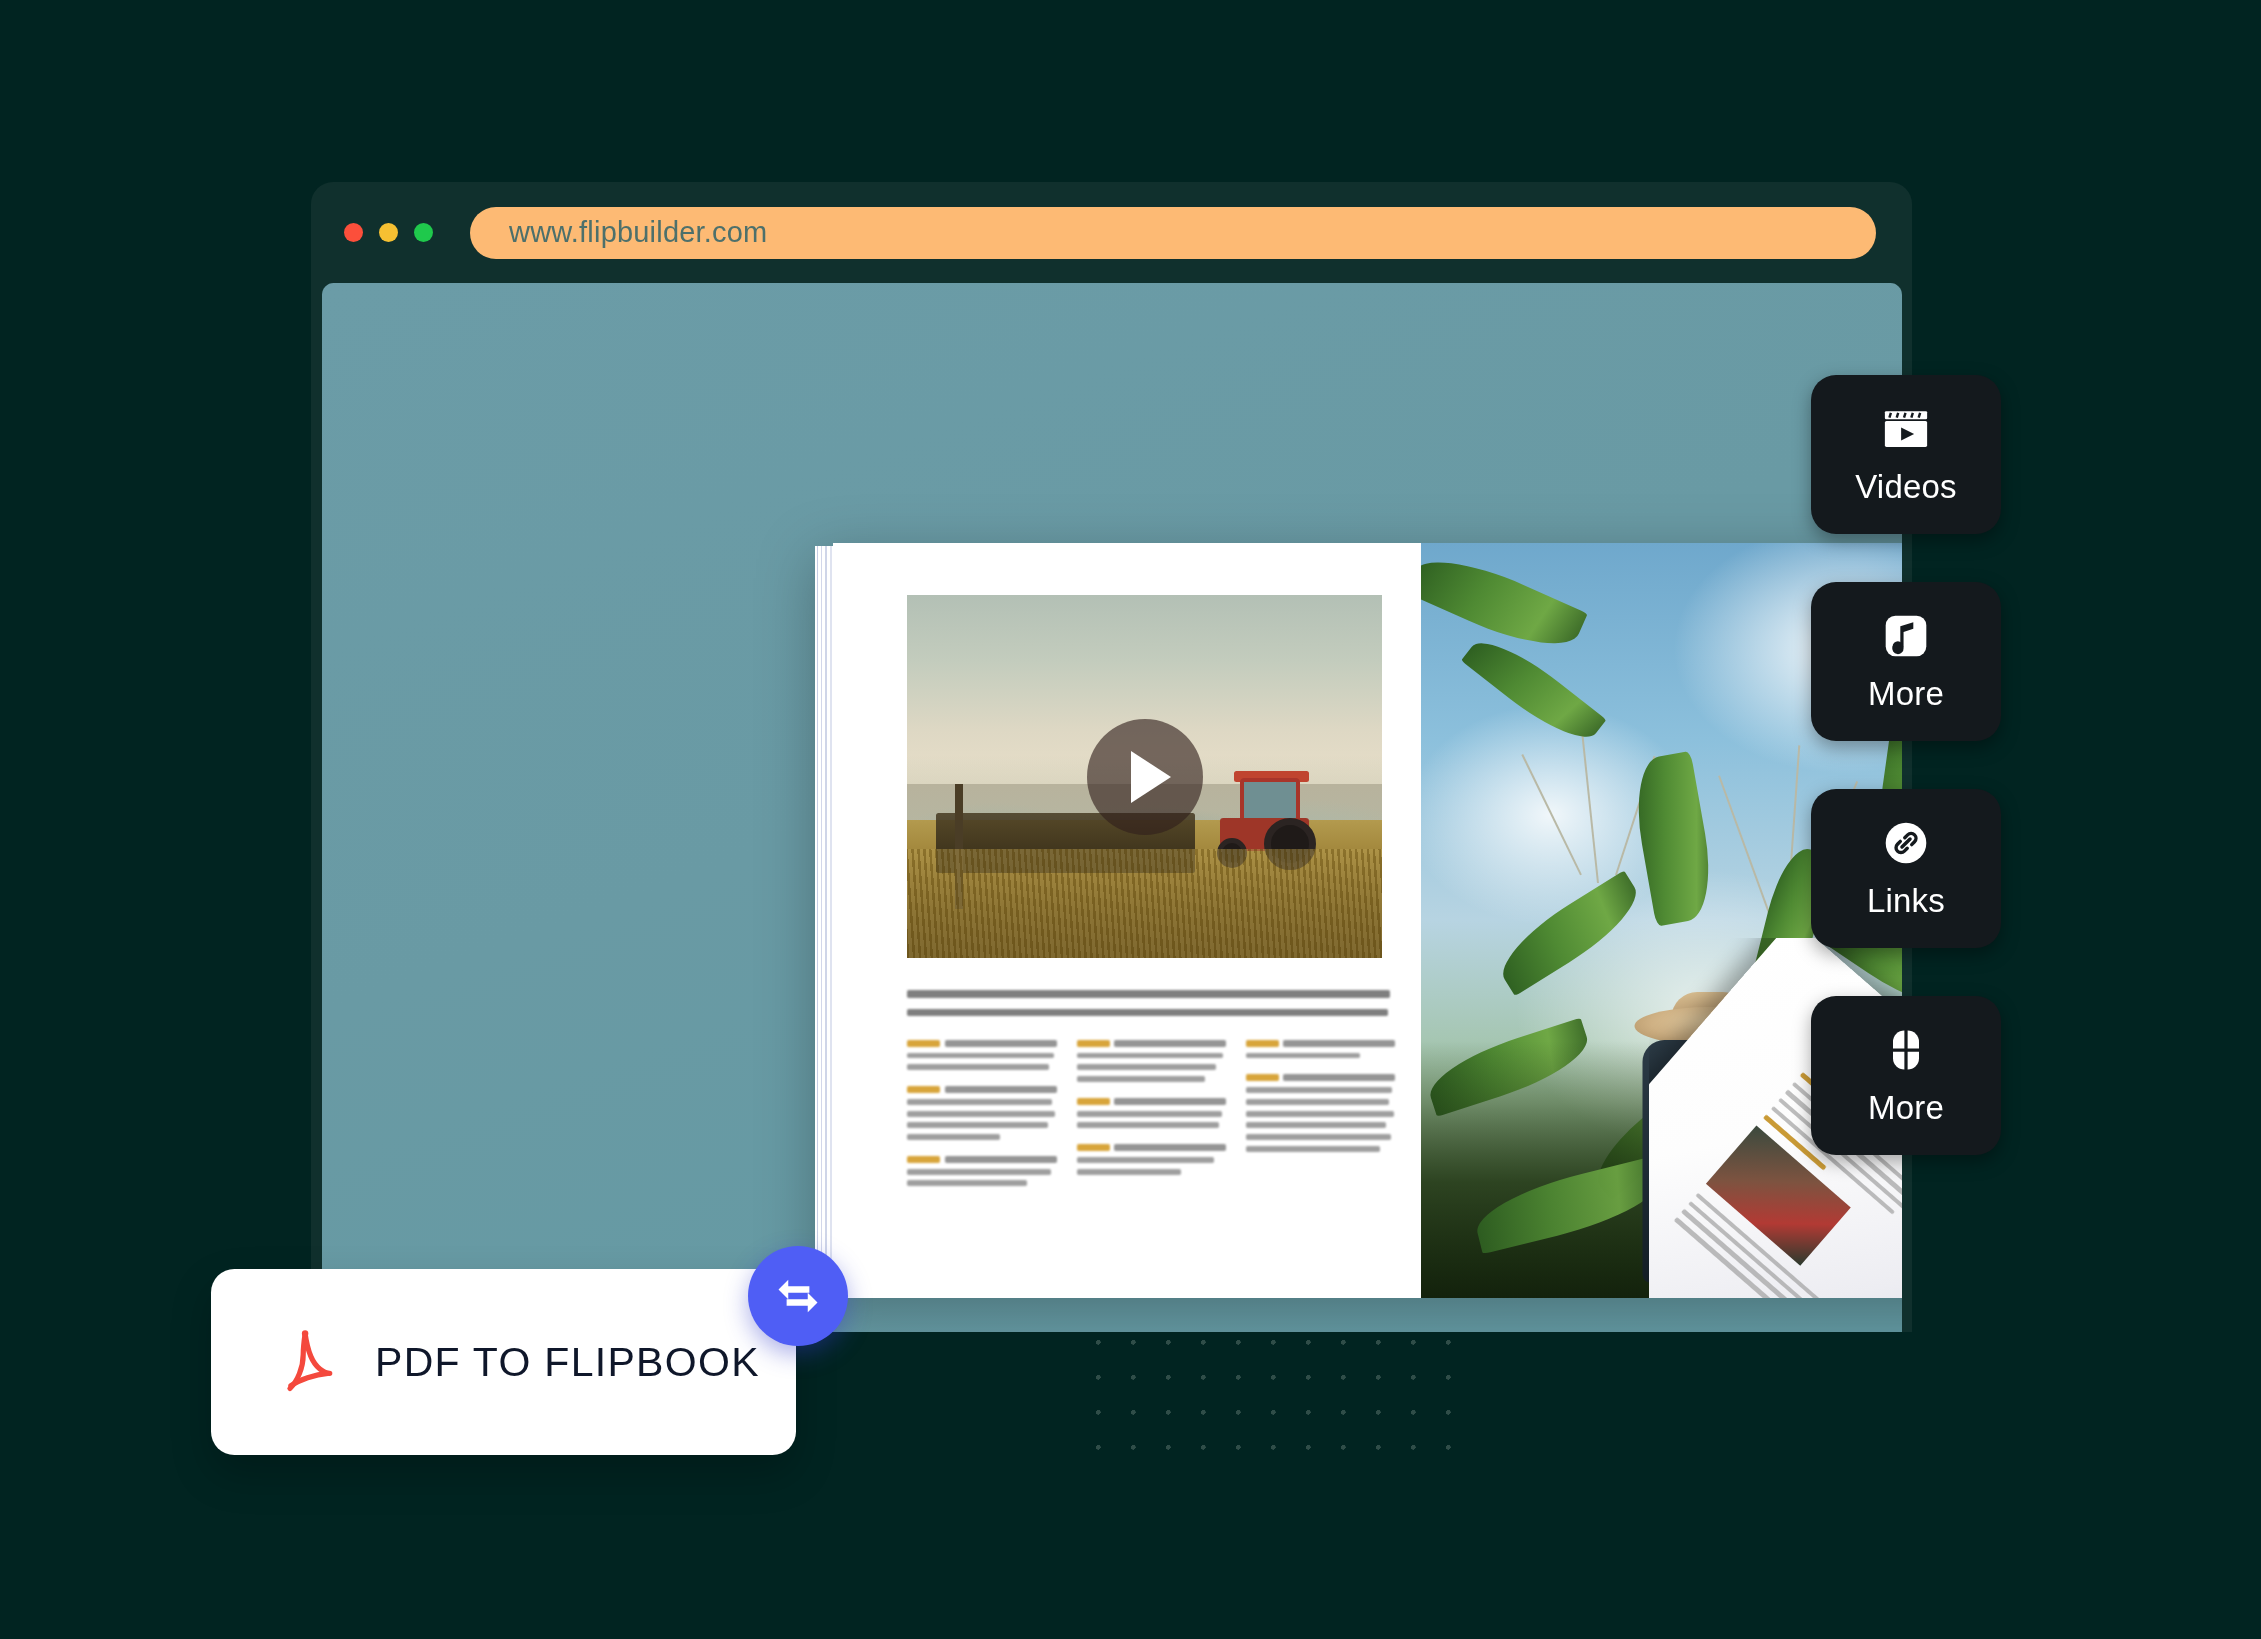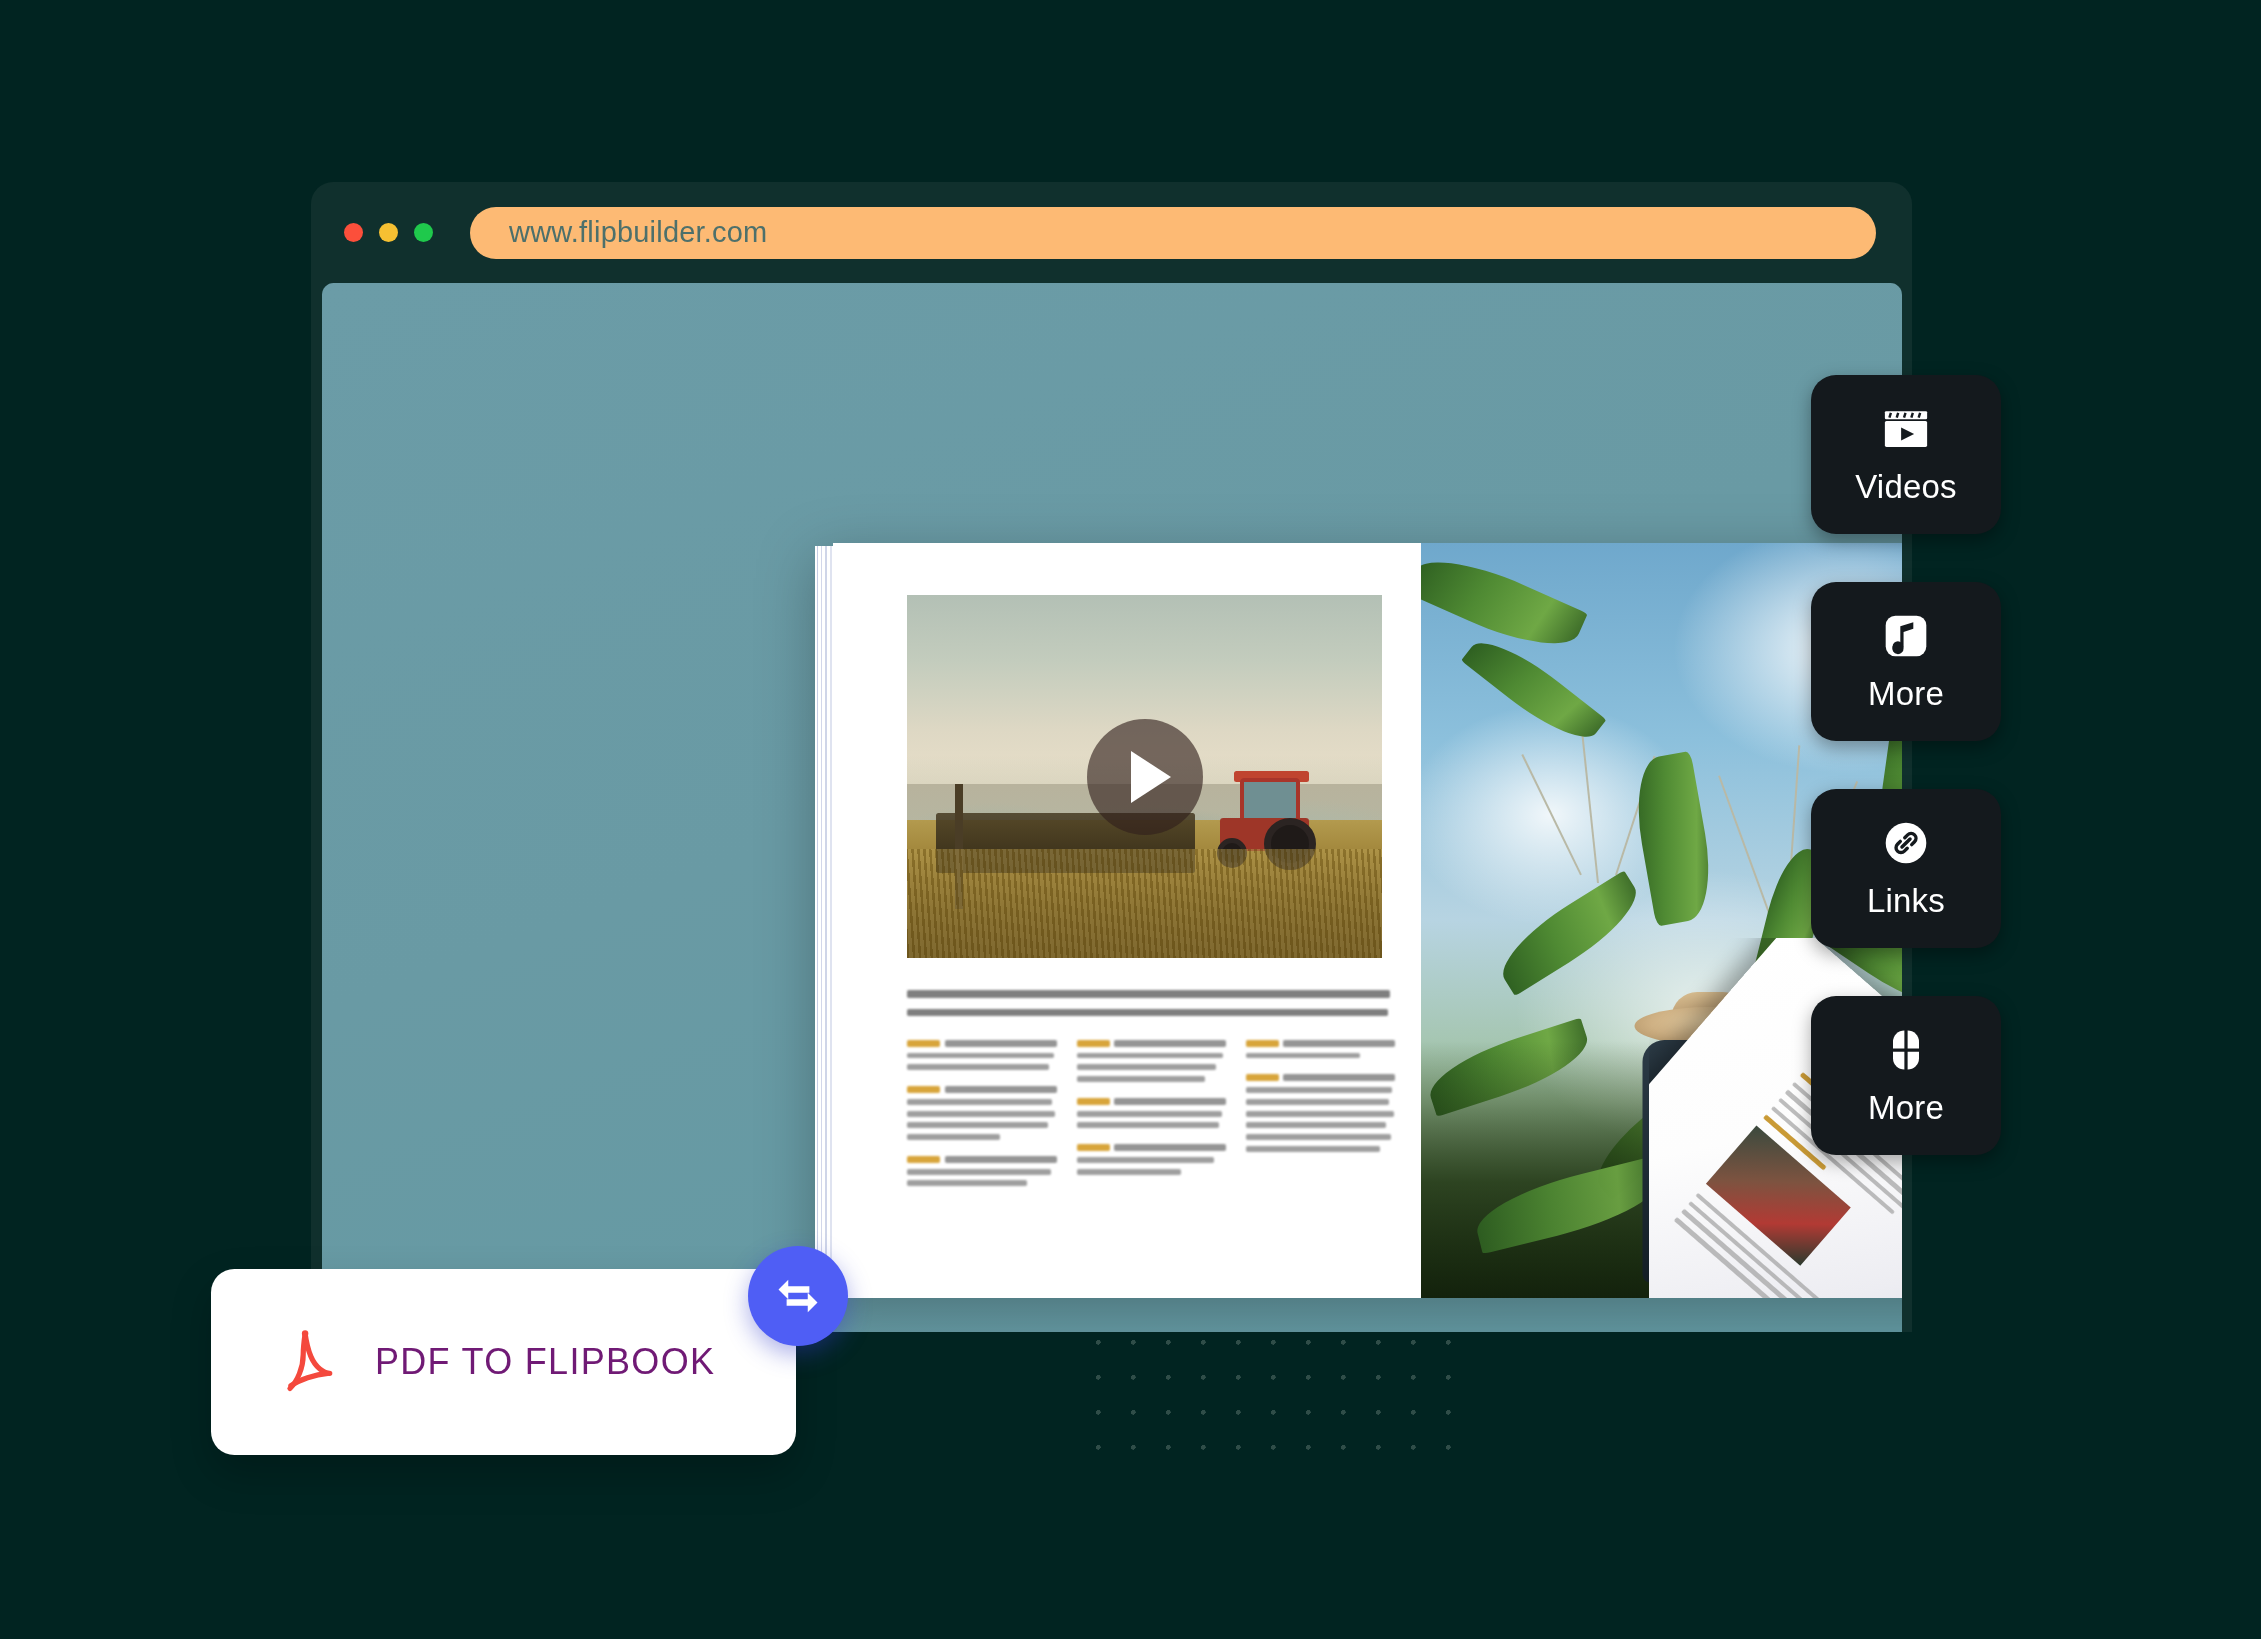--- a/index.html
+++ b/index.html
@@ -390,22 +390,22 @@
     border-radius: 23.4px;
     display: flex;
     align-items: center;
     padding-left: 65px;
     gap: 37px;
     box-shadow: 0 18.4px 40px rgba(0,0,0,0.22);
     z-index: 9;
   }
   .pdf-icon { width: 62px; height: 72px; }
   .pdf-label {
-    color: #701a75;
-    font-size: 36px;
+    color: #0f172a;
+    font-size: 41px;
     letter-spacing: 1.3px;
     font-weight: 400;
   }
 
   
   .convert-fab {
     position: absolute;
     left: 748px;
     top: 1246px;
     width: 100px;

